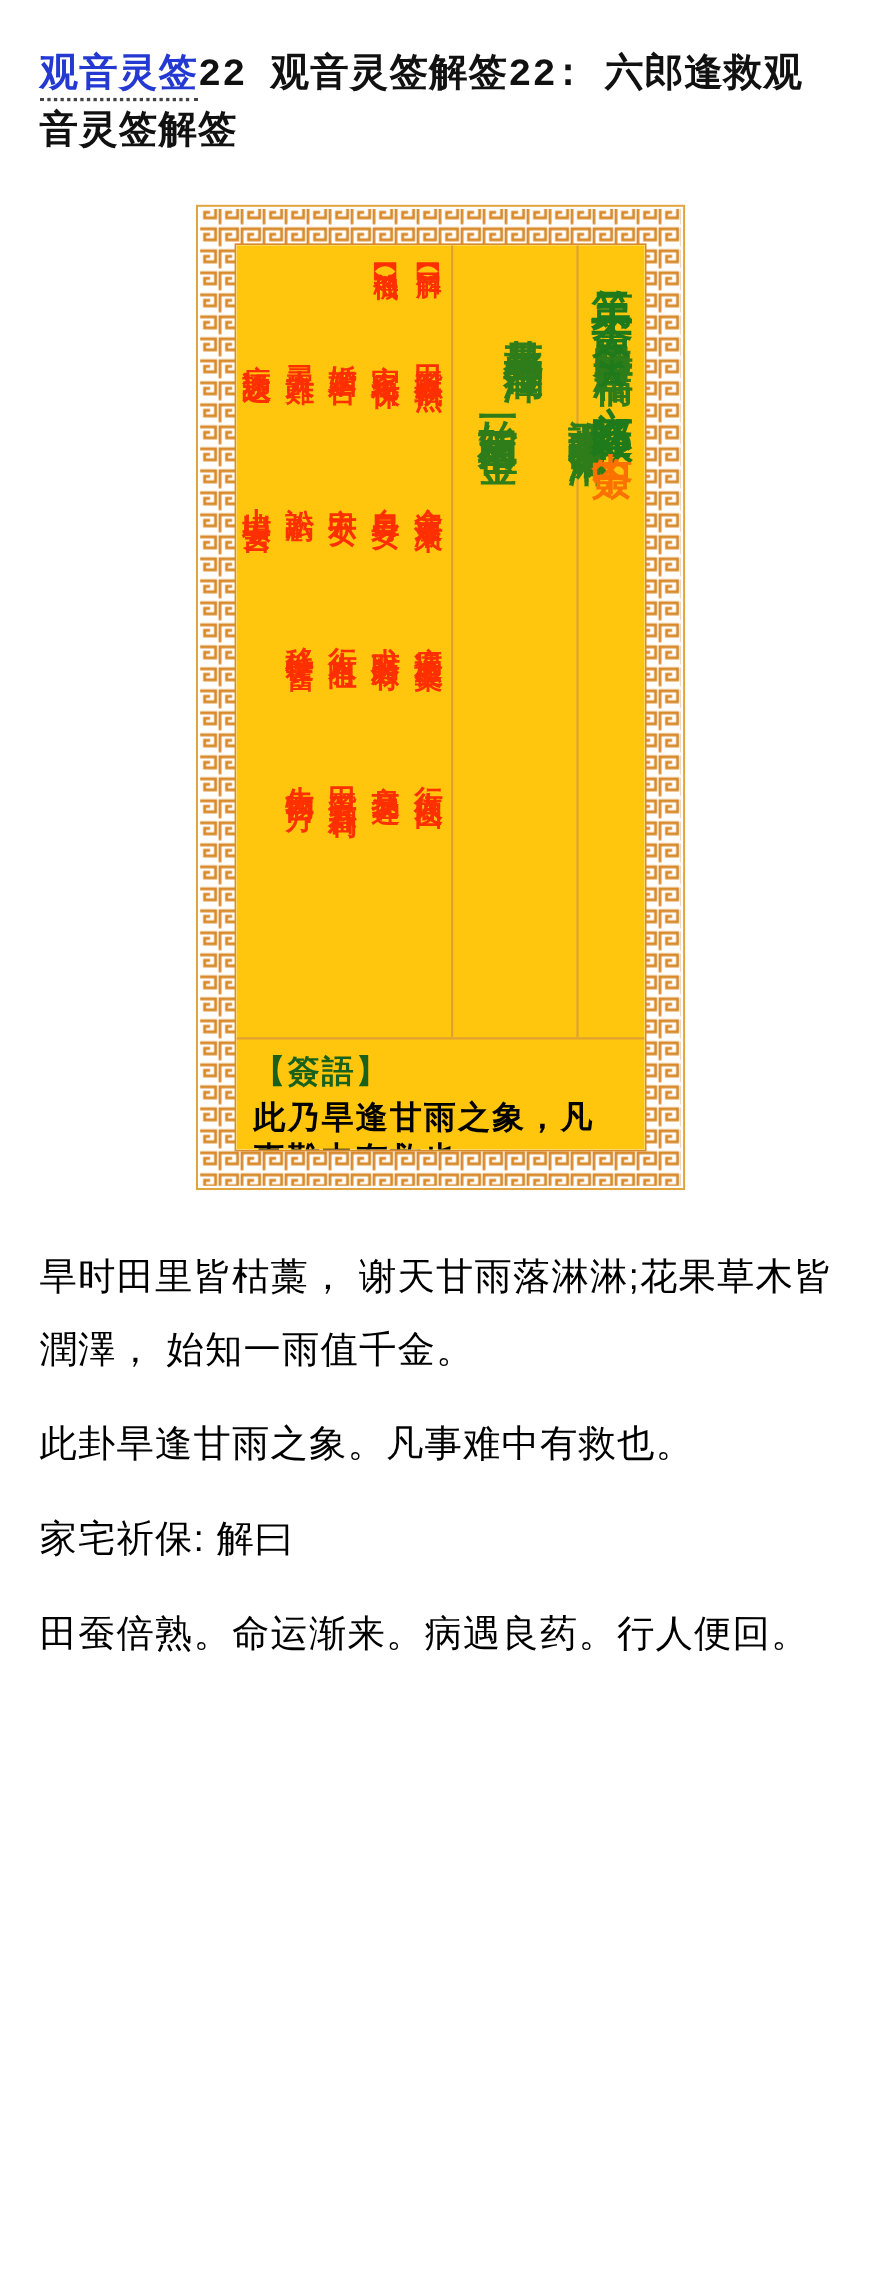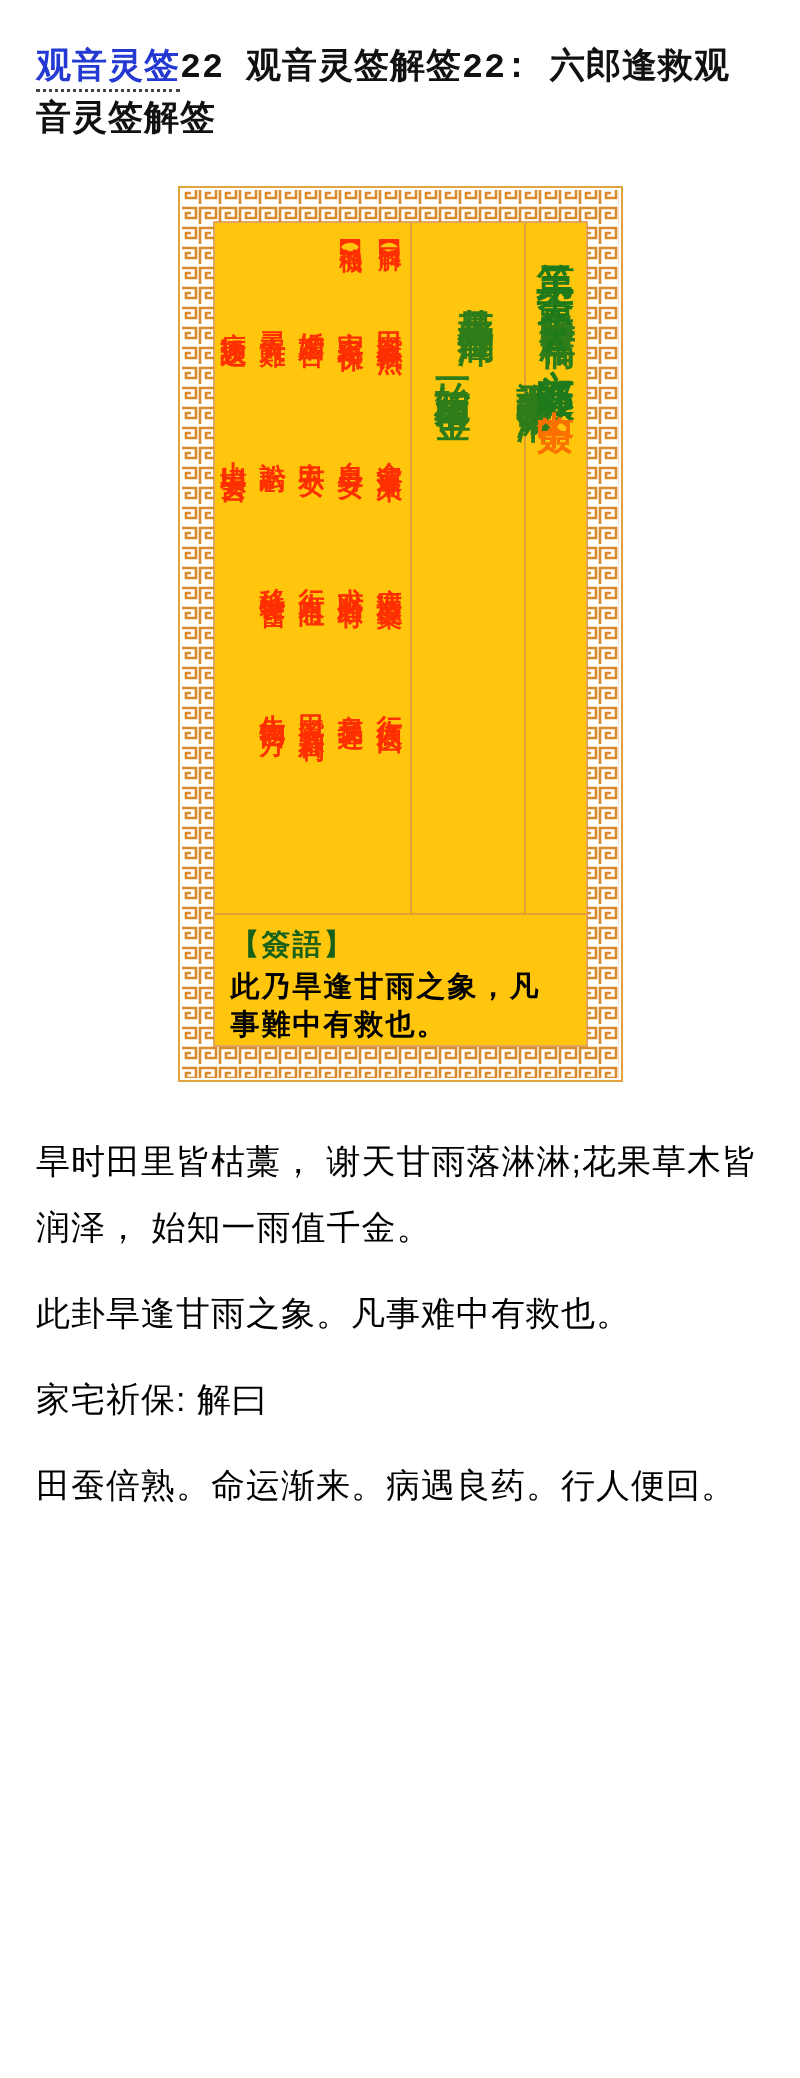--- a/index.html
+++ b/index.html
@@ -59,21 +59,21 @@
   .rc-cell{display:flex;justify-content:center;align-items:flex-start;width:100%;}
   .rc-h{height:80px;}
   .rc-r0{height:130px;}
   .rc-r1{height:126px;}
   .rc-r2{height:127px;}
   .rc-r3{flex:1;}
   .red-header{font-size:23px;letter-spacing:0px;color:#FE2F00;font-weight:700;}
   .red-phrase{font-size:26px;letter-spacing:5px;color:#FE2F00;font-weight:700;}
   
   .qianyu{
-    height:132px;border-top:2px solid #DFA232;
+    height:102px;border-top:2px solid #DFA232;
     padding:10px 16px 0 16px;box-sizing:border-box;
   }
   .qy-header{font-size:29px;font-weight:700;color:#19611A;letter-spacing:2px;}
   .qy-text{
     font-size:29px;font-weight:600;color:#000000;letter-spacing:2px;
     line-height:38px;margin-top:2px;
   }
   
   .body-text{margin:46px 36px 0 36px;}
   .body-text p{
@@ -201,17 +201,17 @@
 
       <div class="qianyu">
         <div class="qy-header">【簽語】</div>
         <div class="qy-text">此乃旱逢甘雨之象，凡事難中有救也。</div>
       </div>
     </div>
   </div>
 </div>
 
 <div class="body-text" id="sections">
-    <p>旱时田里皆枯藁， 谢天甘雨落淋淋;花果草木皆润泽， 始知一雨值千金。</p>
+    <p>旱时田里皆枯藁， 谢天甘雨落淋淋;花果草木皆潤澤， 始知一雨值千金。</p>
     <p>此卦旱逢甘雨之象。凡事难中有救也。</p>
     <p>家宅祈保: 解曰</p>
     <p>田蚕倍熟。命运渐来。病遇良药。行人便回。</p>
   </div>
 
 </body></html>

